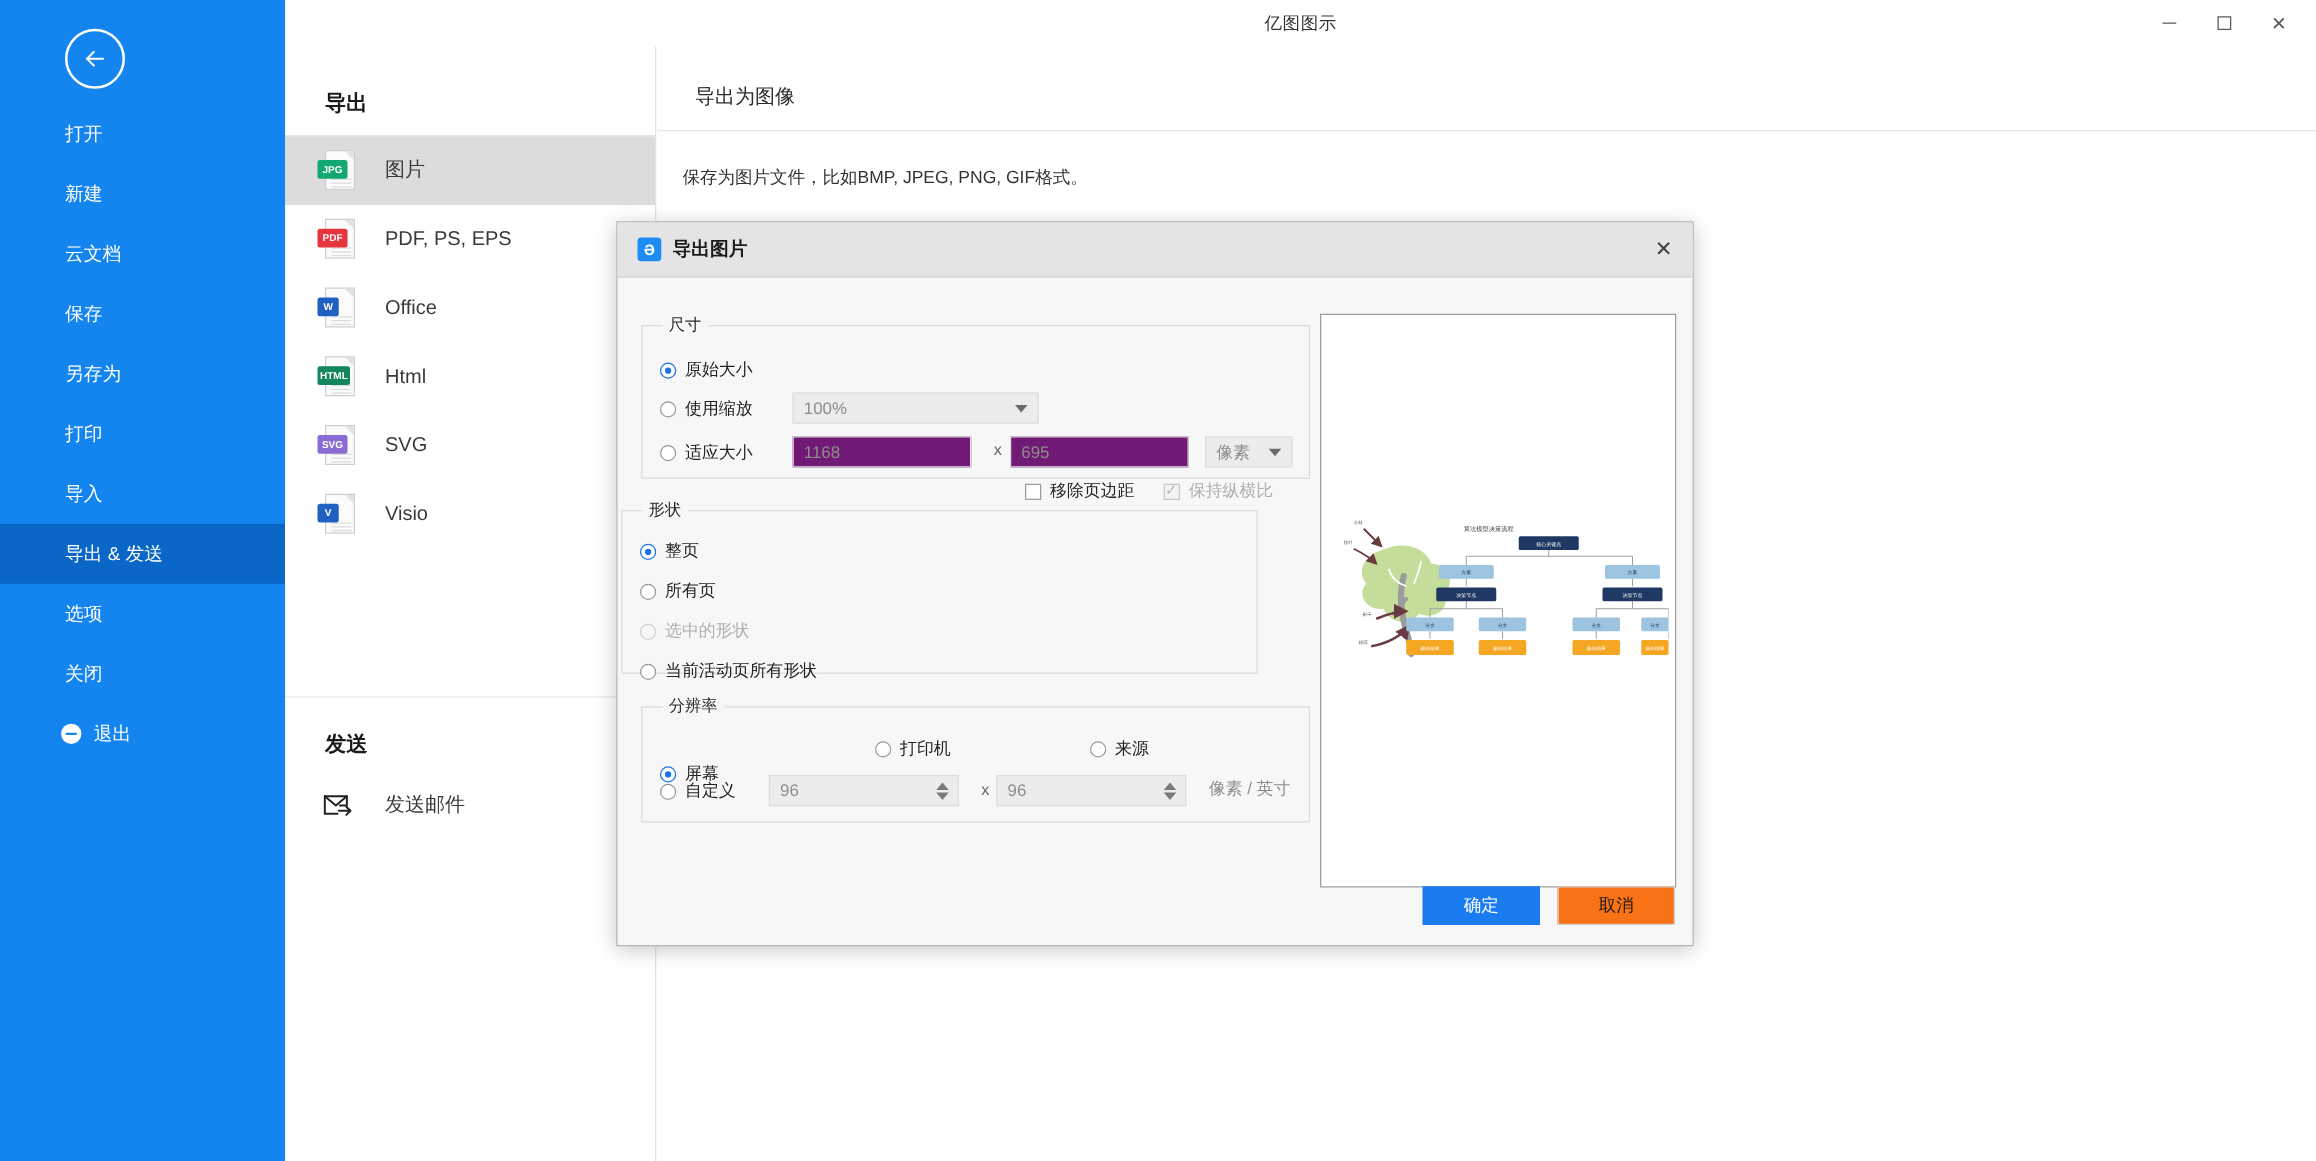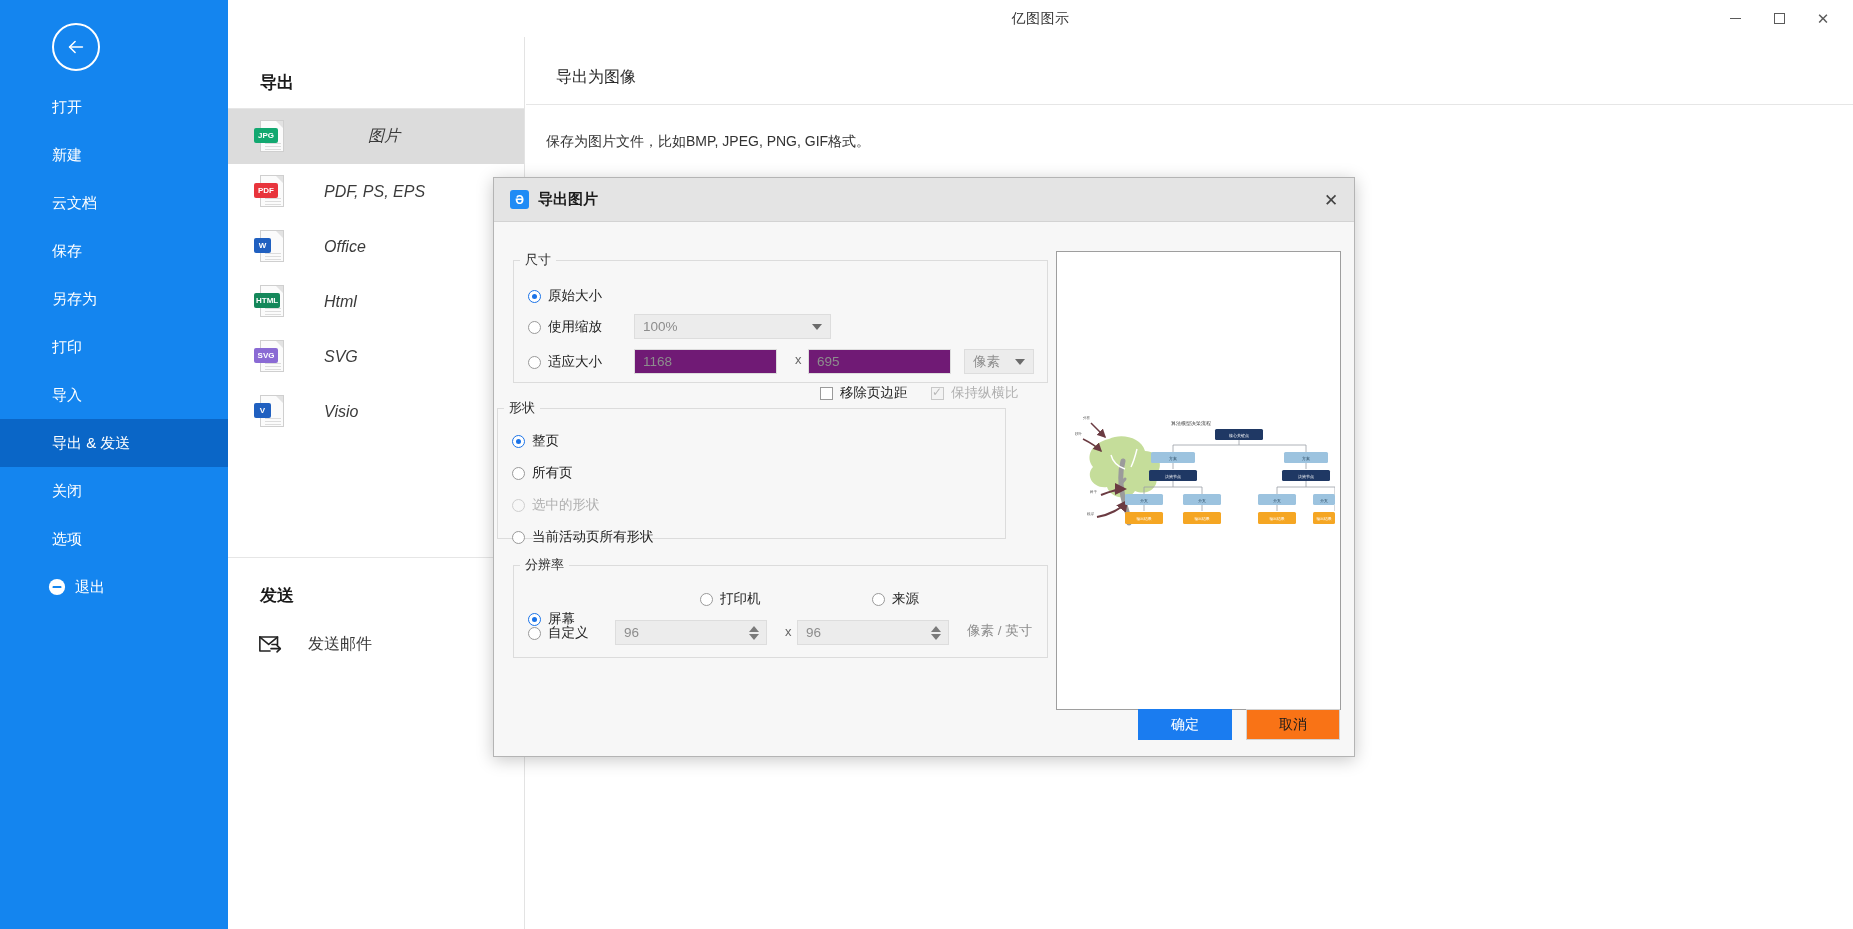--- a/index.html
+++ b/index.html
@@ -68,22 +68,22 @@
   }
   .fmt-head {
     font-size: 17px; font-weight: bold; color: #1a1a1a;
     padding: 34px 0 14px 32px;
   }
   .fmt-rule { height: 1px; background: #e6e6e6; margin: 0 0 0 0; }
   .fmt-item {
     height: 55px; display: flex; align-items: center; padding-left: 26px;
     font-size: 16px; color: #3a3a3a; cursor: pointer;
   }
-  .fmt-item.selected { background: #dcdcdc; gap: 44px; }
-  .fmt-label { margin-left: 40px; font-style: italic; }
+  .fmt-item.selected { background: #dcdcdc; }
+  .fmt-label { margin-left: 24px; }
   .file-ico { position: relative; width: 30px; height: 34px; flex: 0 0 30px; }
   .file-ico .sheet {
     position: absolute; right: 0; top: 0; width: 24px; height: 32px;
     background: #fbfbfb; border: 1px solid #cfcfcf;
   }
   .file-ico .sheet::after {
     content: ""; position:absolute; right:0; top:0;
     border-left: 7px solid transparent; border-top: 7px solid #e2e2e2;
   }
   .file-ico .lines { position:absolute; right:3px; bottom:4px; width:16px; }
@@ -132,21 +132,21 @@
     position: absolute; right: 6px; top: 6px; width: 34px; height: 32px;
     display: flex; align-items: center; justify-content: center;
     color: #444; font-size: 17px; cursor: pointer;
   }
   .dlg-body { position: relative; height: 536px; }
 
   fieldset.group {
     position: absolute; border: 1px solid #dcdcdc; background: transparent;
   }
   fieldset.group > legend {
-    font-size: 13px; color: #2b2b2b; padding: 0 5px; margin-left: 6px;
+    font-size: 13px; color: #2b2b2b; padding: 0 5px; margin-left: 16px;
   }
   .grp-size { left: 19px; top: 29px; width: 535px; height: 132px; }
   .grp-shape { left: 3px; top: 177px; width: 509px; height: 140px; }
   .grp-res  { left: 19px; top: 334px; width: 535px; height: 102px; }
 
   .row { display: flex; align-items: center; }
   .radio {
     width: 13px; height: 13px; border-radius: 50%;
     border: 1px solid #9a9a9a; background: #fff;
     display: inline-block; position: relative; flex: 0 0 13px; cursor: pointer;
@@ -243,24 +243,24 @@
       <div class="rail-item">
           <span>打印</span>
         </div>
       <div class="rail-item">
           <span>导入</span>
         </div>
       <div class="rail-item active">
           <span>导出 &amp; 发送</span>
         </div>
       <div class="rail-item">
+          <span>选项</span>
+        </div>
+      <div class="rail-item">
           <span>关闭</span>
-        </div>
-      <div class="rail-item">
-          <span>选项</span>
         </div>
       <div class="rail-item exit">
         <span class="exit-icon">
           <svg width="18" height="18" viewBox="0 0 20 20">
             <circle cx="10" cy="10" r="9" fill="#ffffff"></circle>
             <rect x="5" y="9" width="10" height="2.2" rx="1" fill="#1485ef"></rect>
           </svg>
         </span>
         <span>退出</span>
       </div>

